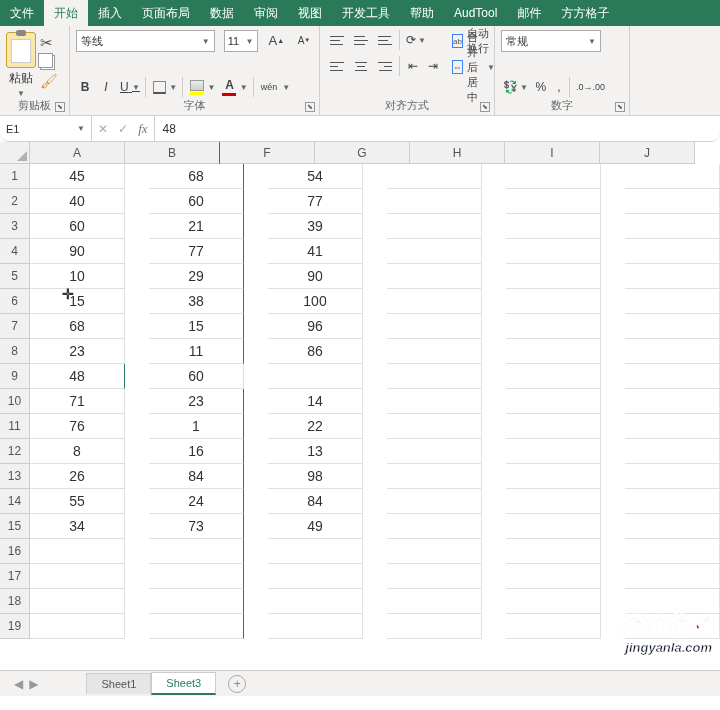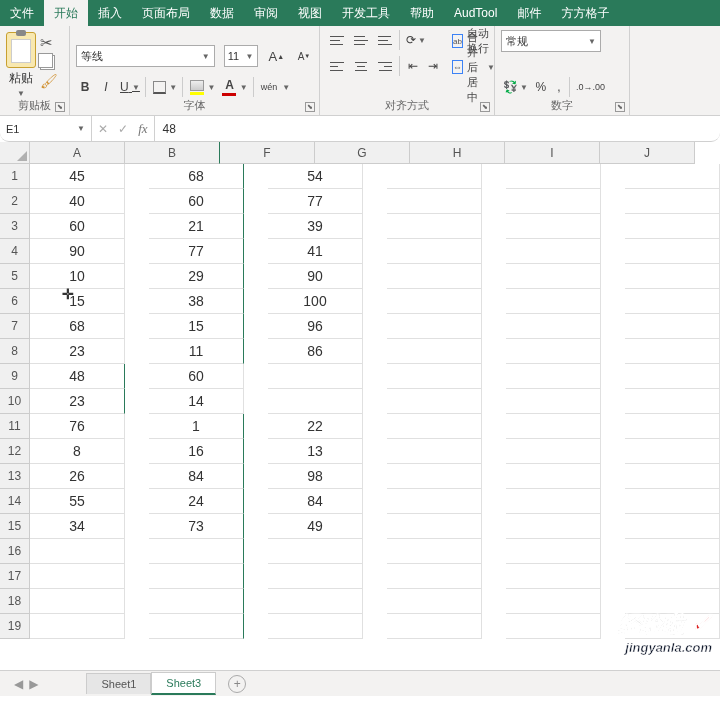--- a/index.html
+++ b/index.html
@@ -22,21 +22,21 @@
     .paste-icon { width: 30px; height: 36px; background: #f8e8b0; border: 1px solid #c8a030; border-radius: 3px; position: relative; }
     .paste-icon::before { content:""; position:absolute; top:6px; left:4px; right:4px; bottom:4px; background:#fff; border:1px solid #ccc;}
     .paste-icon::after { content:""; position:absolute; top:-3px; left:9px; width:10px; height:6px; background:#888; border-radius:2px;}
     .small-icons { display: flex; flex-direction: column; gap: 3px; padding-top:2px;}
     .scissors-icon { color: #555; font-size:15px;}
     .copy-icon { width:15px;height:15px;border:1px solid #999;background:#fff;position:relative;}
     .copy-icon::before{content:"";position:absolute;top:-3px;left:-3px;width:13px;height:13px;border:1px solid #999;background:#fff;}
     .brush-icon { color: #d09030; font-size:14px;}
 
     .font-group { width: 250px; }
-    .font-row1 { display: flex; gap: 9px; align-items: center; margin-top: 15px; }
+    .font-row1 { display: flex; gap: 9px; align-items: flex-start; }
     .font-row2 { display: flex; gap: 3px; align-items: center; margin-top: 8px; }
     .font-name { width: 140px; height: 22px; border: 1px solid #ababab; background: #fff; padding: 0 4px; display: flex; align-items: center; justify-content: space-between; font-size: 11px; }
     .font-size { width: 34px; height: 22px; border: 1px solid #ababab; background: #fff; padding: 0 3px; display: flex; align-items: center; justify-content: space-between; font-size: 11px; }
     .dd { font-size: 8px; color: #666; }
     .rb-btn { display: inline-flex; align-items: center; justify-content: center; height: 20px; min-width: 18px; padding: 0 2px; cursor: pointer; font-size: 12px; color: #444;}
     .rb-btn.sep { border-right: 1px solid #ccc; padding-right:5px; margin-right:2px;}
 
     .font-color-btn { display:inline-flex;flex-direction:column;align-items:center;gap:1px;}
     .color-bar{width:14px;height:3px;}
     .color-bar.red{background:#c00;}
@@ -378,20 +378,21 @@
       </div>
       <div class="row">
         <div class="cell dark-right">48</div>
         <div class="cell">60</div>
         <div class="cell"></div>
         <div class="cell"></div>
         <div class="cell"></div>
         <div class="cell"></div>
       </div>
       <div class="row">
+        <div class="cell">71</div>
         <div class="cell dark-right">23</div>
         <div class="cell">14</div>
         <div class="cell"></div>
         <div class="cell"></div>
         <div class="cell"></div>
         <div class="cell"></div>
       </div>
       <div class="row">
         <div class="cell">76</div>
         <div class="cell dark-right">1</div>

